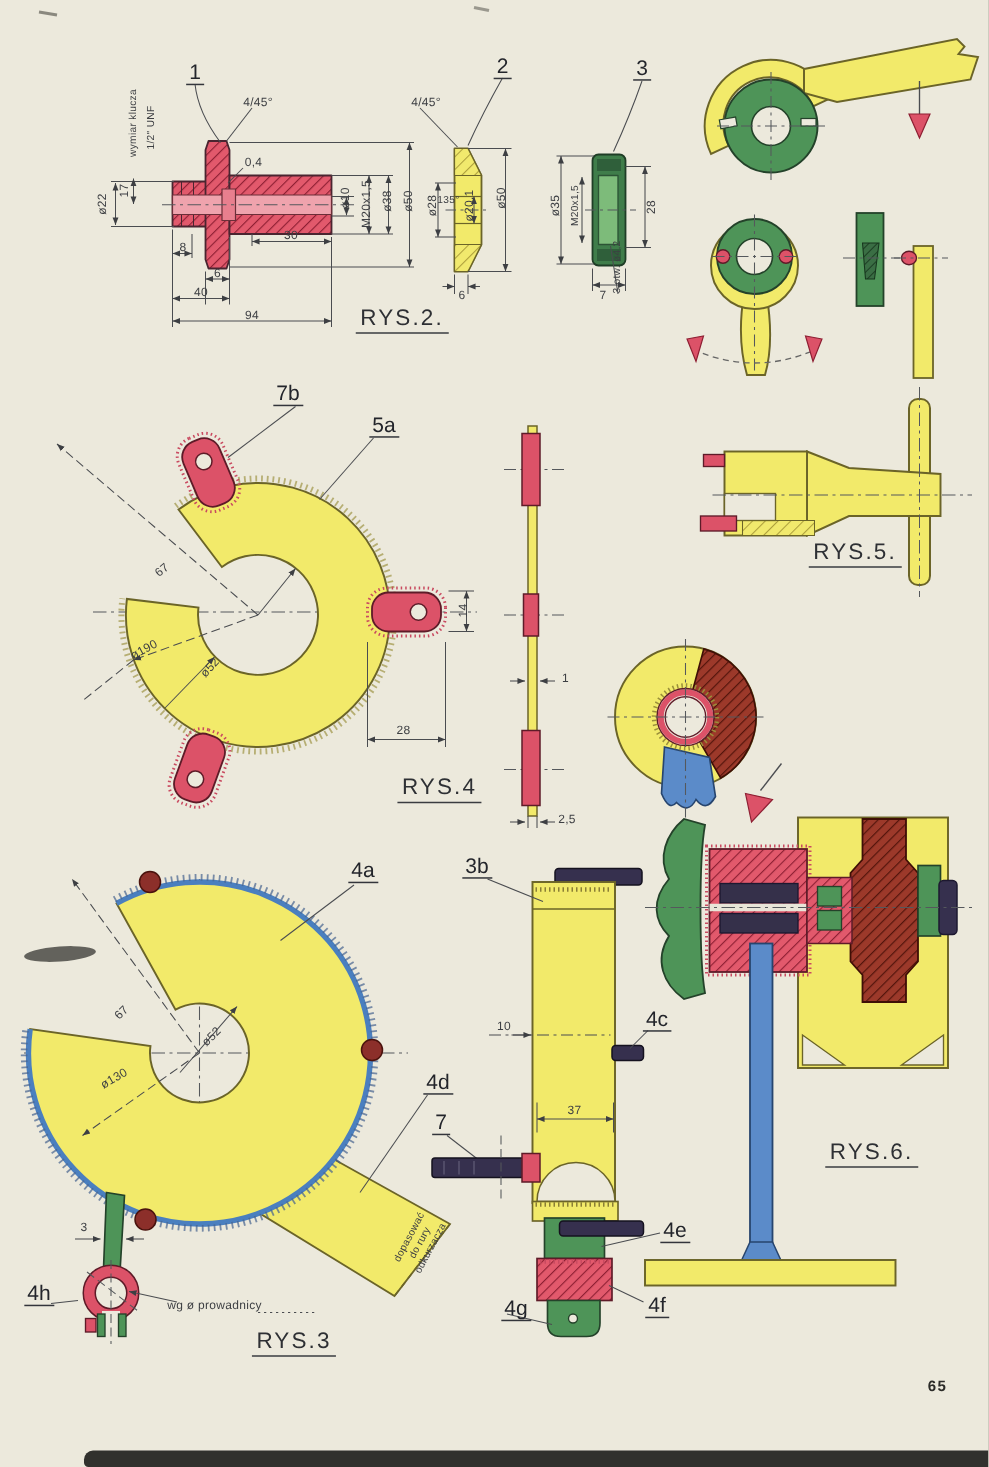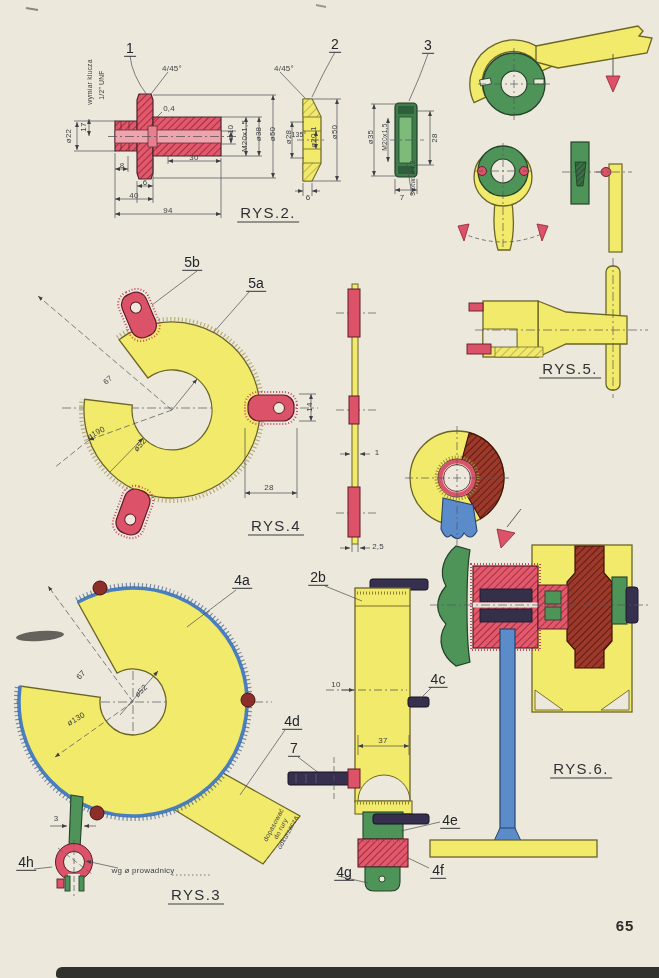--- a/index.html
+++ b/index.html
@@ -4,21 +4,21 @@
 <style>
   html,body{margin:0;padding:0;background:#b8b5aa;}
   .page{position:relative;width:659px;height:978px;background:#ECE9DC;overflow:hidden;
         font-family:"Liberation Sans",sans-serif;color:#333;}
   svg.draw{position:absolute;left:0;top:0;}
   .t{position:absolute;transform:translate(-50%,-50%) rotate(var(--a,0deg));white-space:nowrap;z-index:5;}
   .dim{font-size:8px;color:#3d3f43;letter-spacing:.2px;}
   .dim.sm{font-size:6.8px;}
   .lbl{font-size:14px;color:#23252b;border-bottom:1.4px solid #33353b;padding:0 2px 0 2px;line-height:1.1;}
   .cap{font-size:15px;letter-spacing:1.4px;color:#2e3034;border-bottom:1.5px solid #3a3c40;padding:0 3px 1px 3px;}
-  .pageno{font-size:15px;font-weight:bold;color:#2b2b28;letter-spacing:1px;}
+  .pageno{font-size:10px;font-weight:bold;color:#2b2b28;letter-spacing:1px;}
   .pre{white-space:pre-line;text-align:center;line-height:1.2;}
   .botbar{position:absolute;left:56px;right:0;bottom:0;height:11px;background:#31312d;border-radius:6px 0 0 3px;}
 </style>
 </head>
 <body>
 
 <div class="page">
 
 <svg class="draw" width="659" height="978" viewBox="0 0 659 978">
   <defs>
@@ -375,48 +375,48 @@
   <span class="t dim" style="left:313px;top:137px;--a:-90deg">ø20,1</span>
   <span class="t dim" style="left:334px;top:132px;--a:-90deg">ø50</span>
   <span class="t dim" style="left:308px;top:197px">6</span>
   <span class="t dim" style="left:370px;top:137px;--a:-90deg">ø35</span>
   <span class="t dim sm" style="left:384px;top:137px;--a:-90deg">M20x1,5</span>
   <span class="t dim" style="left:434px;top:138px;--a:-90deg">28</span>
   <span class="t dim sm" style="left:412px;top:178px;--a:-90deg">3 otw. ø4,2</span>
   <span class="t dim" style="left:402px;top:197px">7</span>
   <span class="t cap" style="left:268px;top:213px">RYS.2.</span>
 
-  <span class="t lbl" style="left:192px;top:263px">5b</span>
+  <span class="t lbl" style="left:192px;top:263px">7b</span>
   <span class="t lbl" style="left:256px;top:284px">5a</span>
   <span class="t dim" style="left:108px;top:380px;--a:-40deg">67</span>
   <span class="t dim" style="left:96px;top:433px;--a:-28deg">ø190</span>
   <span class="t dim" style="left:140px;top:445px;--a:-48deg">ø52</span>
   <span class="t dim" style="left:269px;top:487px">28</span>
   <span class="t dim" style="left:309px;top:407px;--a:-90deg">14</span>
   <span class="t dim" style="left:377px;top:452px">1</span>
   <span class="t dim" style="left:378px;top:546px">2,5</span>
-  <span class="t cap" style="left:276px;top:526px">RYS.4</span>
+  <span class="t cap" style="left:293px;top:526px">RYS.4</span>
 
   <span class="t cap" style="left:570px;top:369px">RYS.5.</span>
 
   <span class="t lbl" style="left:242px;top:581px">4a</span>
   <span class="t dim" style="left:81px;top:675px;--a:-45deg">67</span>
   <span class="t dim" style="left:141px;top:691px;--a:-45deg">ø52</span>
   <span class="t dim" style="left:76px;top:719px;--a:-30deg">ø130</span>
   <span class="t lbl" style="left:292px;top:722px">4d</span>
   <span class="t lbl" style="left:294px;top:749px">7</span>
   <span class="t dim" style="left:56px;top:818px">3</span>
   <span class="t lbl" style="left:26px;top:863px">4h</span>
   <span class="t dim" style="left:143px;top:870px">wg ø prowadnicy</span>
   <span class="t dim sm pre" style="left:281px;top:829px;--a:-62deg">dopasować
 do rury
 odkurzacza</span>
   <span class="t cap" style="left:196px;top:895px">RYS.3</span>
 
-  <span class="t lbl" style="left:318px;top:578px">2b</span>
+  <span class="t lbl" style="left:318px;top:578px">3b</span>
   <span class="t dim" style="left:336px;top:684px">10</span>
   <span class="t lbl" style="left:438px;top:680px">4c</span>
   <span class="t dim" style="left:383px;top:740px">37</span>
   <span class="t lbl" style="left:450px;top:821px">4e</span>
   <span class="t lbl" style="left:438px;top:871px">4f</span>
   <span class="t lbl" style="left:344px;top:873px">4g</span>
 
   <span class="t cap" style="left:581px;top:769px">RYS.6.</span>
   <span class="t pageno" style="left:625px;top:925px">65</span>
 

